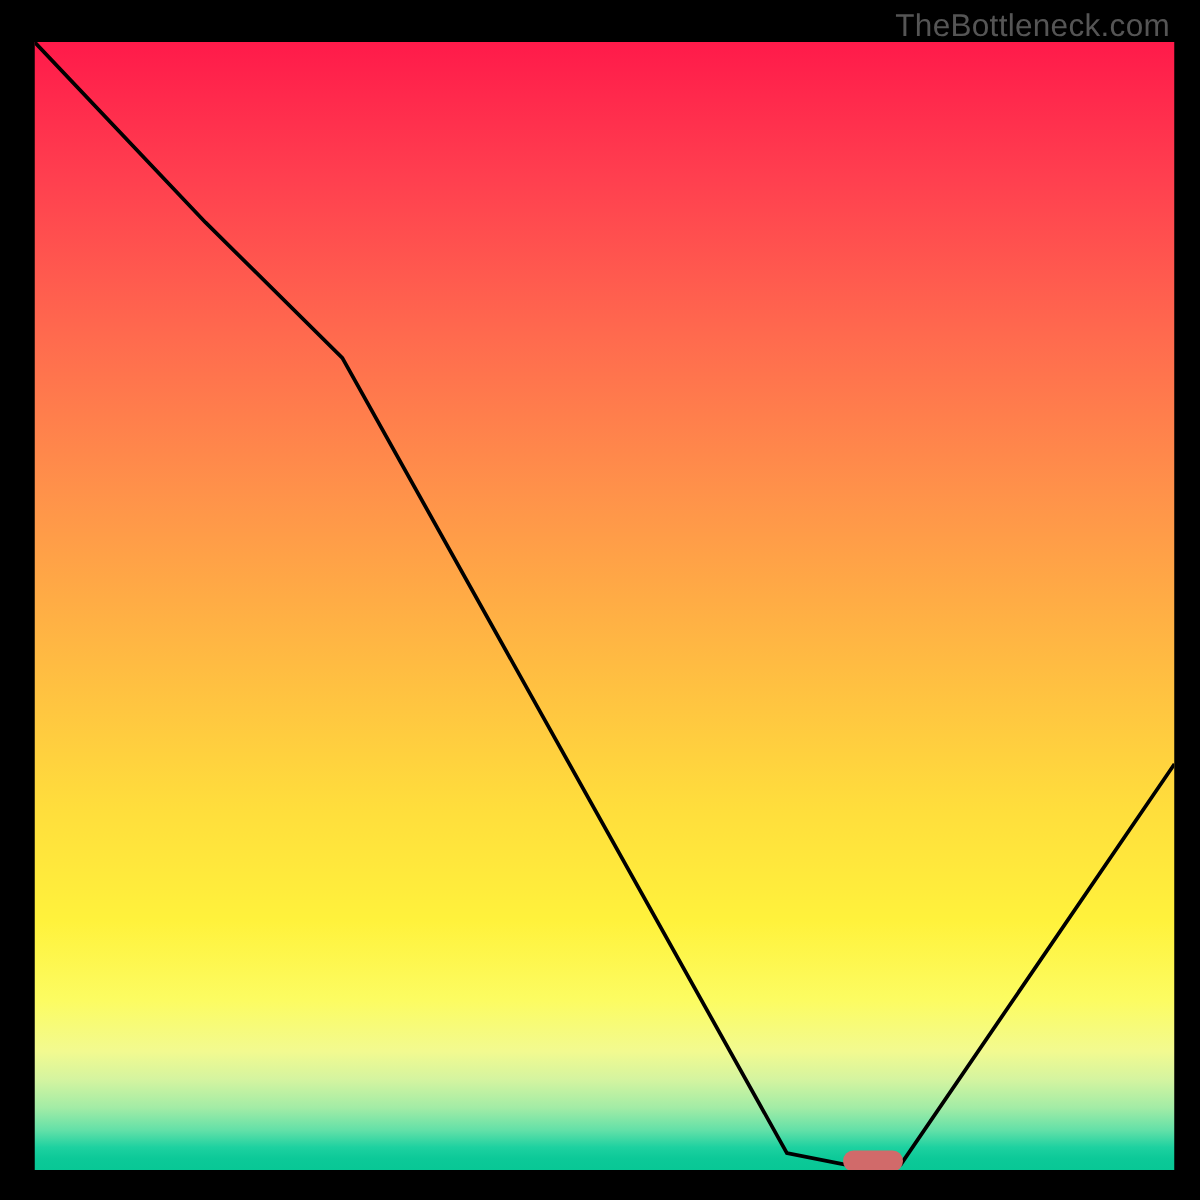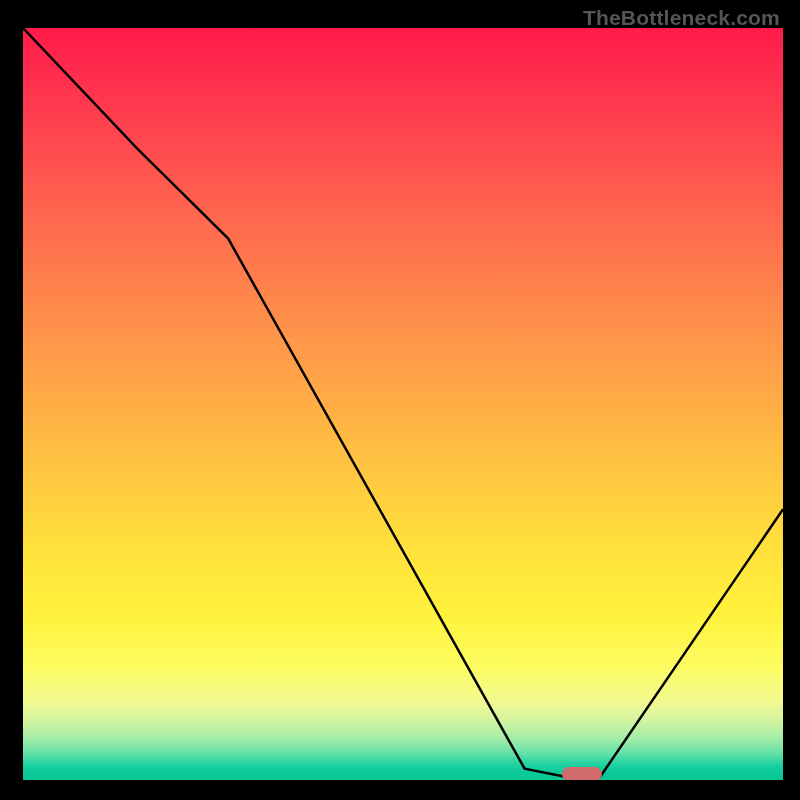--- a/index.html
+++ b/index.html
@@ -16,21 +16,21 @@
     width: 800px;
     height: 800px;
     background: #000;
   }
   .watermark {
     position: absolute;
     top: 6px;
     right: 20px;
     color: #555;
     font-size: 21px;
-    font-weight: 700;
+    font-weight: 400;
     z-index: 10;
     letter-spacing: 0.2px;
   }
   .plot-area {
     position: absolute;
     left: 20px;
     top: 28px;
     width: 760px;
     height: 752px;
     border-left: 3px solid #000;

